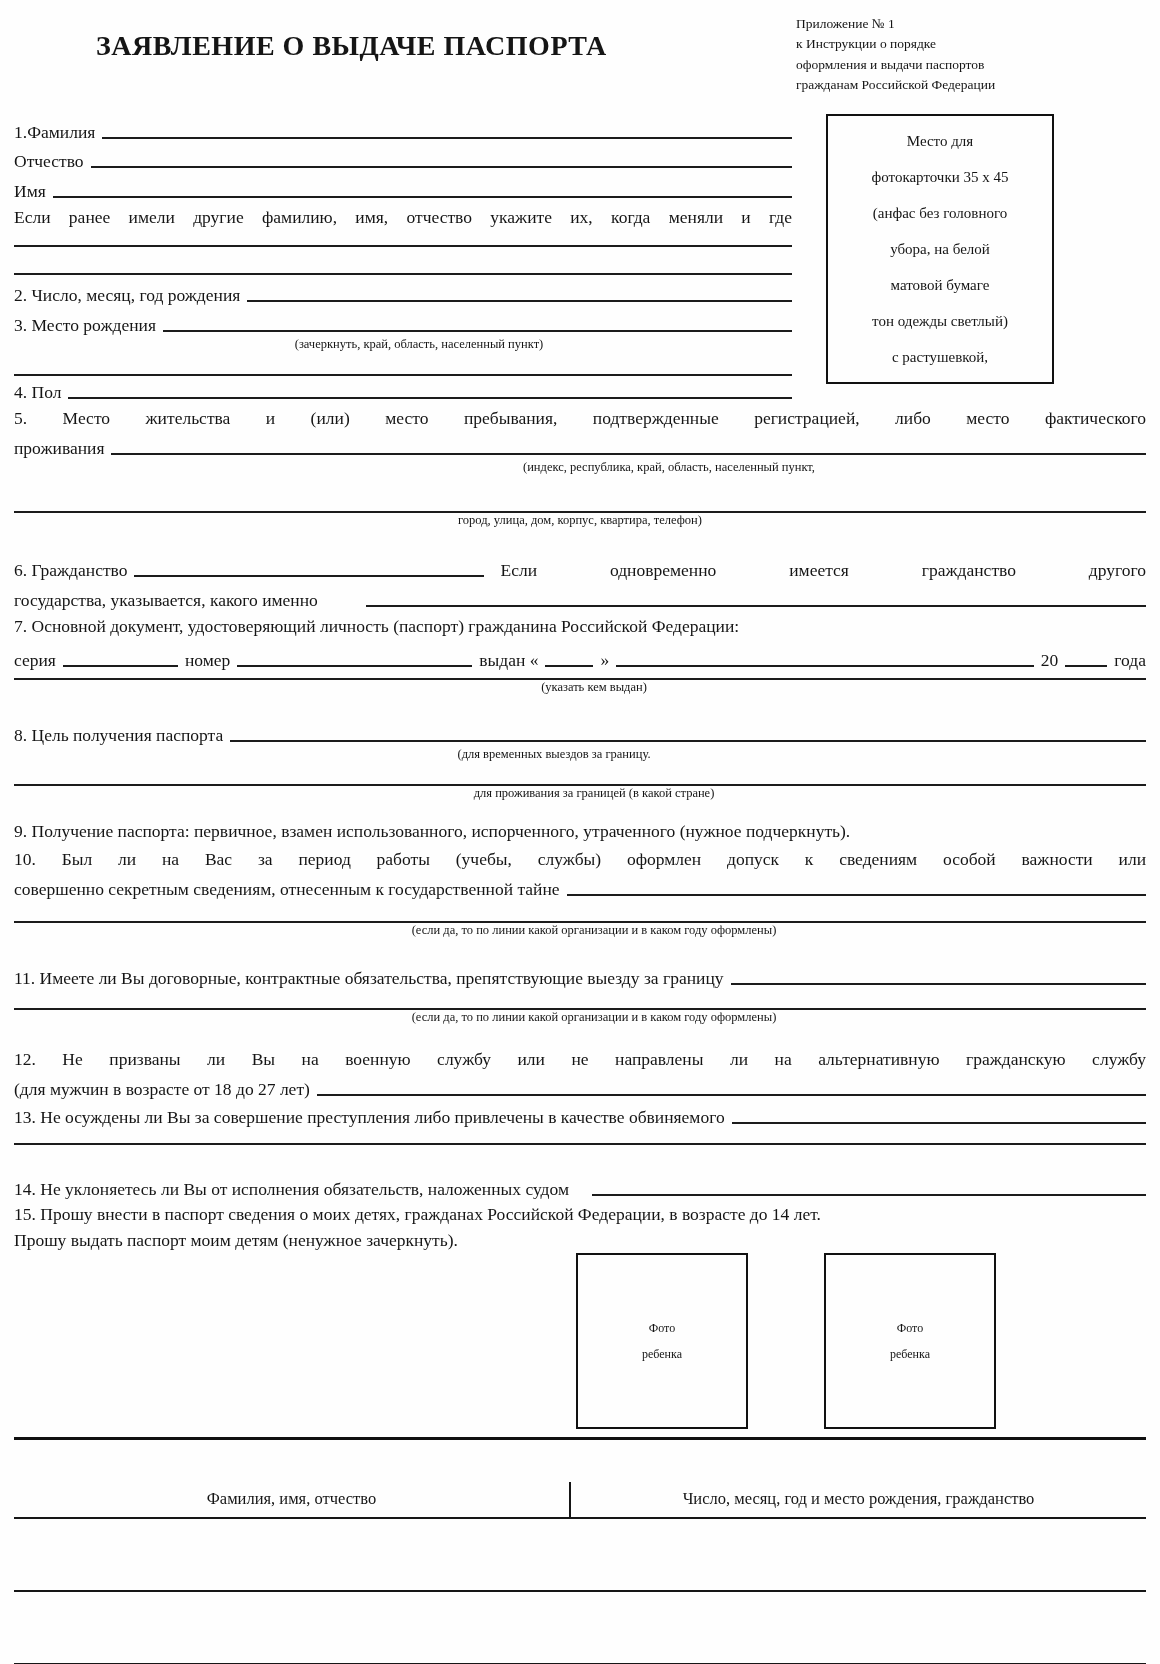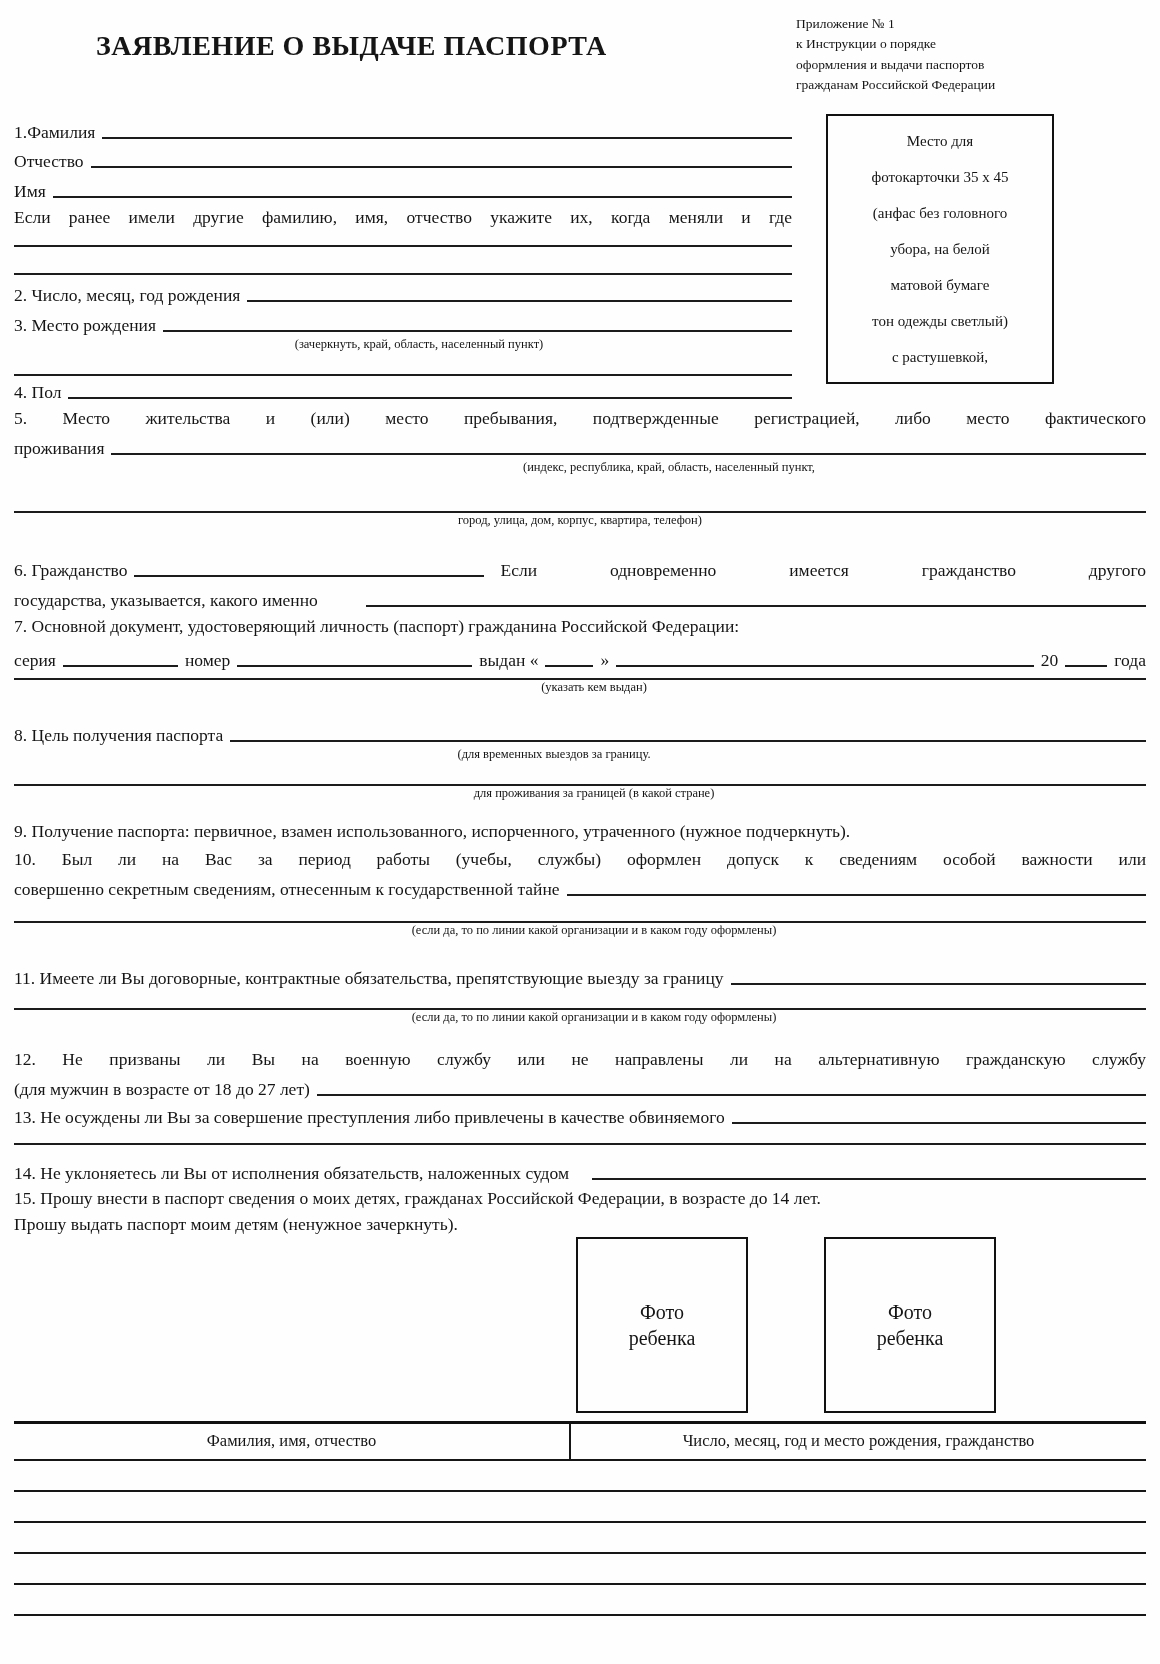--- a/index.html
+++ b/index.html
@@ -26,24 +26,24 @@
   .flw { border-bottom:2px solid #1c1c1c; margin-bottom:5px; height:10px; }
   .jtext { font-size:17.5px; text-align:justify; text-align-last:justify; line-height:28px; }
   .ptext { font-size:17.5px; line-height:28px; }
   .jlast { flex:1; font-size:17.5px; text-align:justify; text-align-last:justify; padding-bottom:1px; }
   .blank { border-bottom:2px solid #1c1c1c; height:0; }
   .cap { font-size:12.5px; line-height:15px; height:15px; text-align:center; }
   .photos { display:flex; margin-left:562px; }
   .pbox {
     width:172px; height:176px; border:2px solid #111;
     display:flex; flex-direction:column; justify-content:center;
-    text-align:center; font-size:20px; line-height:26px;
+    text-align:center; font-size:12px; line-height:26px;
   }
   .ctable { margin-top:8px; border-top:3px solid #101010; }
-  .trow { display:flex; align-items:flex-end; border-bottom:2px solid #161616; }
+  .trow { display:flex; align-items:flex-end; border-bottom:2px solid #161616;margin-top:42px; }
   .tc1 { width:557px; border-right:2px solid #161616; }
   .th { font-size:16.5px; text-align:center; padding:7px 4px 8px 4px; }
   .tdrow { height:31px; }
 </style>
 </head>
 <body>
 
 <div class="page">
 
   <div class="abs title" style="left:96px; top:30px;">ЗАЯВЛЕНИЕ О ВЫДАЧЕ ПАСПОРТА</div>
@@ -164,21 +164,21 @@
       <span class="lbl">(для мужчин в возрасте от 18 до 27 лет)</span>
       <span class="fl"></span>
     </div>
 
     <div class="row" style="height:28px;">
       <span class="lbl">13. Не осуждены ли Вы за совершение преступления либо привлечены в качестве обвиняемого</span>
       <span class="fl"></span>
     </div>
     <div class="blank" style="margin-top:14px;"></div>
 
-    <div class="row" style="height:28px; margin-top:12px;gap:16px;">
+    <div class="row" style="height:28px; margin-top:28px;gap:16px;">
       <span class="lbl">14. Не уклоняетесь ли Вы от исполнения обязательств, наложенных судом</span>
       <span class="fl"></span>
     </div>
 
     <div class="ptext" style="line-height:26px;">15. Прошу внести в паспорт сведения о моих детях, гражданах Российской Федерации, в возрасте до 14 лет.</div>
     <div class="ptext" style="line-height:26px;">Прошу выдать паспорт моим детям (ненужное зачеркнуть).</div>
 
     <div class="photos">
       <div class="pbox">
         <div>Фото</div>

